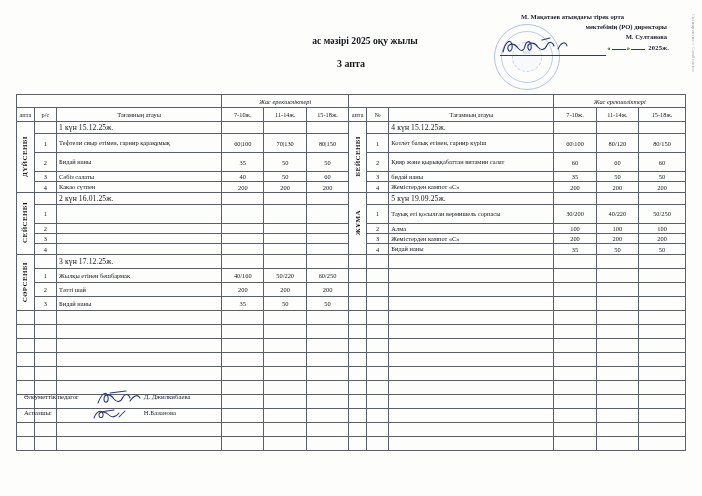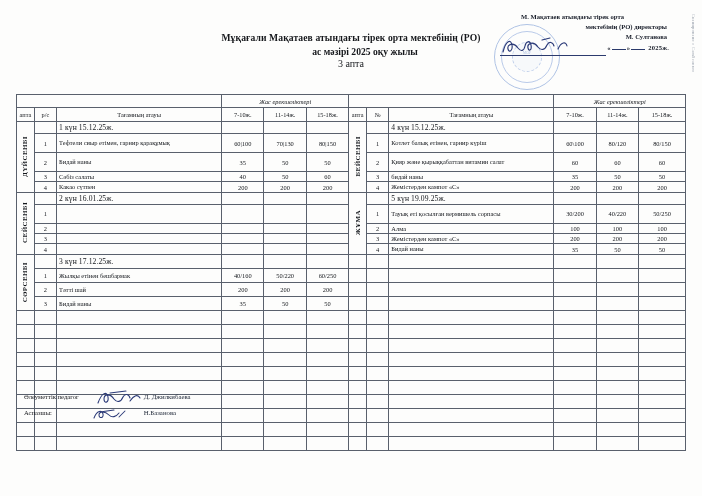--- a/index.html
+++ b/index.html
@@ -122,22 +122,22 @@
     letter-spacing: .1px;
   }
   .title-2 {
     font-size: 9.6px;
     font-weight: bold;
     margin-top: 3px;
     margin-left: 28px;
   }
   .title-3 {
     font-size: 10px;
-    font-weight: normal;
-    margin-top: 1px;
+    font-weight: bold;
+    margin-top: 12px;
   }
 
   
   .tbl-wrap {
     position: absolute;
     left: 16px;
     top: 94px;
     width: 670px;
   }
   table.menu {
@@ -270,21 +270,20 @@
   </div>
 
   <svg class="sig-dir" viewBox="0 0 78 20">
     <path d="M3,16 C6,4 11,3 12,9 C13,15 9,17 8,13 C7,9 13,5 18,12 C21,16 24,15 25,10
              C26,5 30,4 31,9 C32,14 29,16 28,12 C27,8 33,4 38,11 C41,15 45,14 47,9
              C49,5 53,6 54,10 M42,4 L50,2 M58,13 C61,6 66,5 67,10" fill="none" stroke="#2b3a78" stroke-width="1.15" stroke-linecap="round"></path>
   </svg>
   <div class="sig-line"></div>
 
   <div class="title-block">
-    <div class="title-1">Мұқағали Мақатаев атындағы тірек орта мектебінің (РО)</div>
     <div class="title-2">ас мәзірі  2025 оқу жылы</div>
     <div class="title-3">3 апта</div>
   </div>
 
   <div class="tbl-wrap">
     <table class="menu">
       <colgroup>
         <col style="width:16px">
           <col style="width:20px">
           <col style="width:148px">

